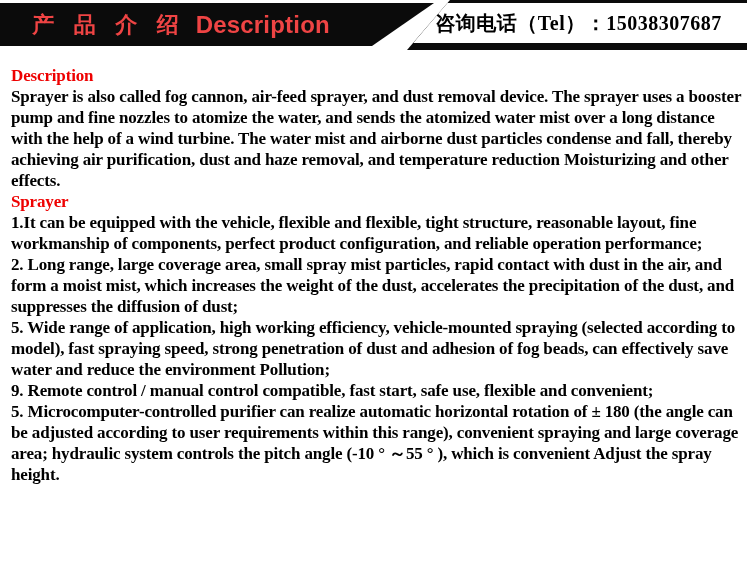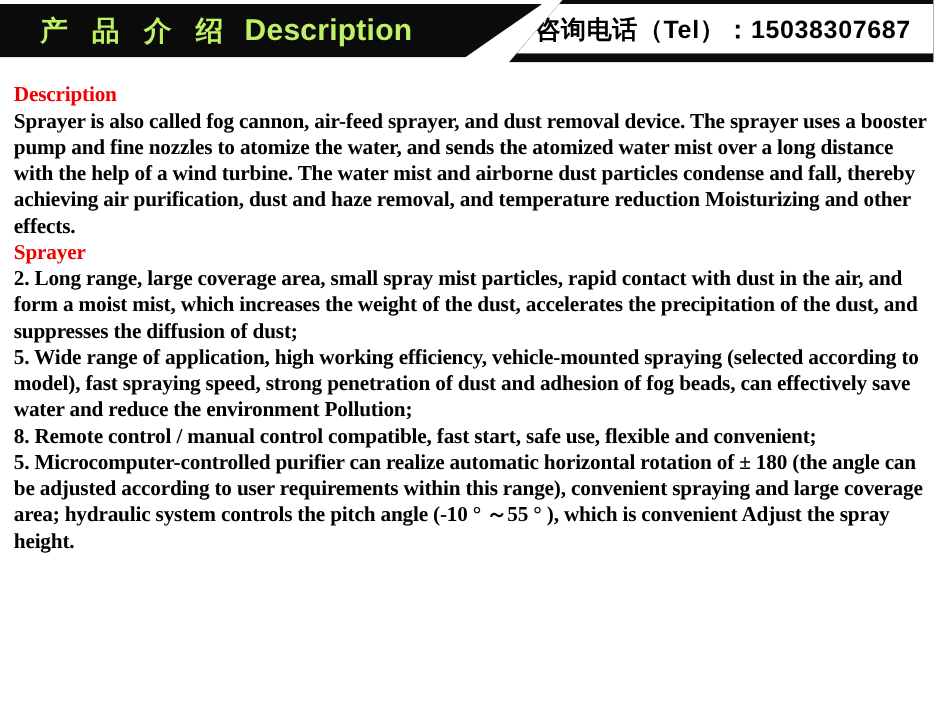--- a/index.html
+++ b/index.html
@@ -21,21 +21,21 @@
     height: 52px;
   }
   .banner-left {
     position: absolute;
     left: 0;
     top: 3px;
     width: 434px;
     height: 43px;
     background: #0b0b0b;
     clip-path: polygon(0 0, 100% 0, calc(100% - 62px) 100%, 0 100%);
-    color: #bef264;
+    color: #ef4444;
     display: flex;
     align-items: center;
     justify-content: center;
     box-sizing: border-box;
     padding-right: 72px;
     gap: 10px;
     white-space: nowrap;
   }
   .banner-left .cn {
     font-family: "Liberation Serif", serif;
@@ -66,21 +66,21 @@
     bottom: 7px;
     background: #ffffff;
     clip-path: polygon(55px 0, 100% 0, 100% 100%, 21px 100%);
     display: flex;
     align-items: center;
     justify-content: center;
     padding-left: 18px;
     box-sizing: border-box;
   }
   .banner-right-inner .phone {
-    font-family: Liberation Sans, sans-serif;
+    font-family: Liberation Serif, serif;
     font-weight: bold;
     font-size: 20px;
     color: #000000;
     letter-spacing: 0.5px;
     white-space: nowrap;
   }
 
   
   .content {
     padding: 13px 7px 0 11px;
@@ -117,19 +117,20 @@
       <div class="banner-right-inner">
         <span class="phone">咨询电话（Tel）：15038307687</span>
       </div>
     </div>
   </header>
 
   <main class="content">
     <h2 class="red-heading">Description</h2>
     <p>Sprayer is also called fog cannon, air-feed sprayer, and dust removal device. The sprayer uses a booster pump and fine nozzles to atomize the water, and sends the atomized water mist over a long distance with the help of a wind turbine. The water mist and airborne dust particles condense and fall, thereby achieving air purification, dust and haze removal, and temperature reduction Moisturizing and other effects.</p>
     <h2 class="red-heading">Sprayer</h2>
+    <p>1.It can be equipped with the vehicle, flexible and flexible, tight structure, reasonable layout, fine workmanship of components, perfect product configuration, and reliable operation performance;</p>
     <p>2. Long range, large coverage area, small spray mist particles, rapid contact with dust in the air, and form a moist mist, which increases the weight of the dust, accelerates the precipitation of the dust, and suppresses the diffusion of dust;</p>
     <p>5. Wide range of application, high working efficiency, vehicle-mounted spraying (selected according to model), fast spraying speed, strong penetration of dust and adhesion of fog beads, can effectively save water and reduce the environment Pollution;</p>
-    <p>8. Remote control / manual control compatible, fast start, safe use, flexible and convenient;</p>
+    <p>9. Remote control / manual control compatible, fast start, safe use, flexible and convenient;</p>
     <p>5. Microcomputer-controlled purifier can realize automatic horizontal rotation of ± 180 (the angle can be adjusted according to user requirements within this range), convenient spraying and large coverage area; hydraulic system controls the pitch angle (-10 ° ～55 ° ), which is convenient Adjust the spray height.</p>
   </main>
 
 </div>
 
 </body></html>

